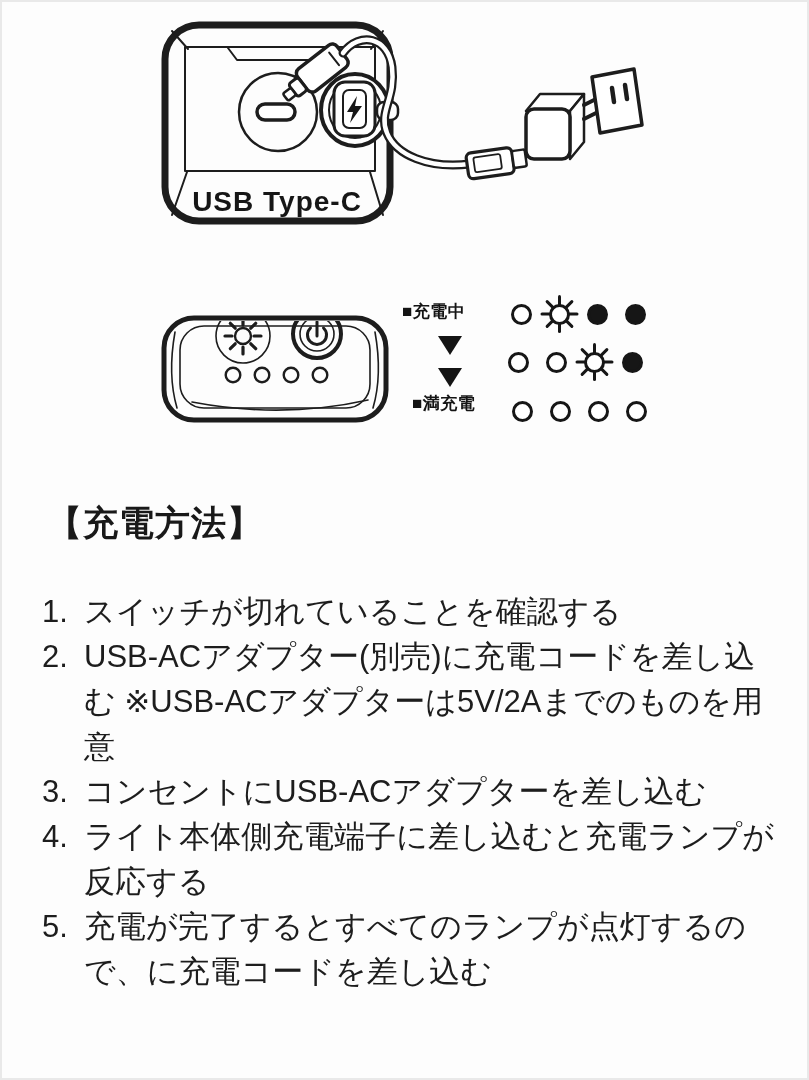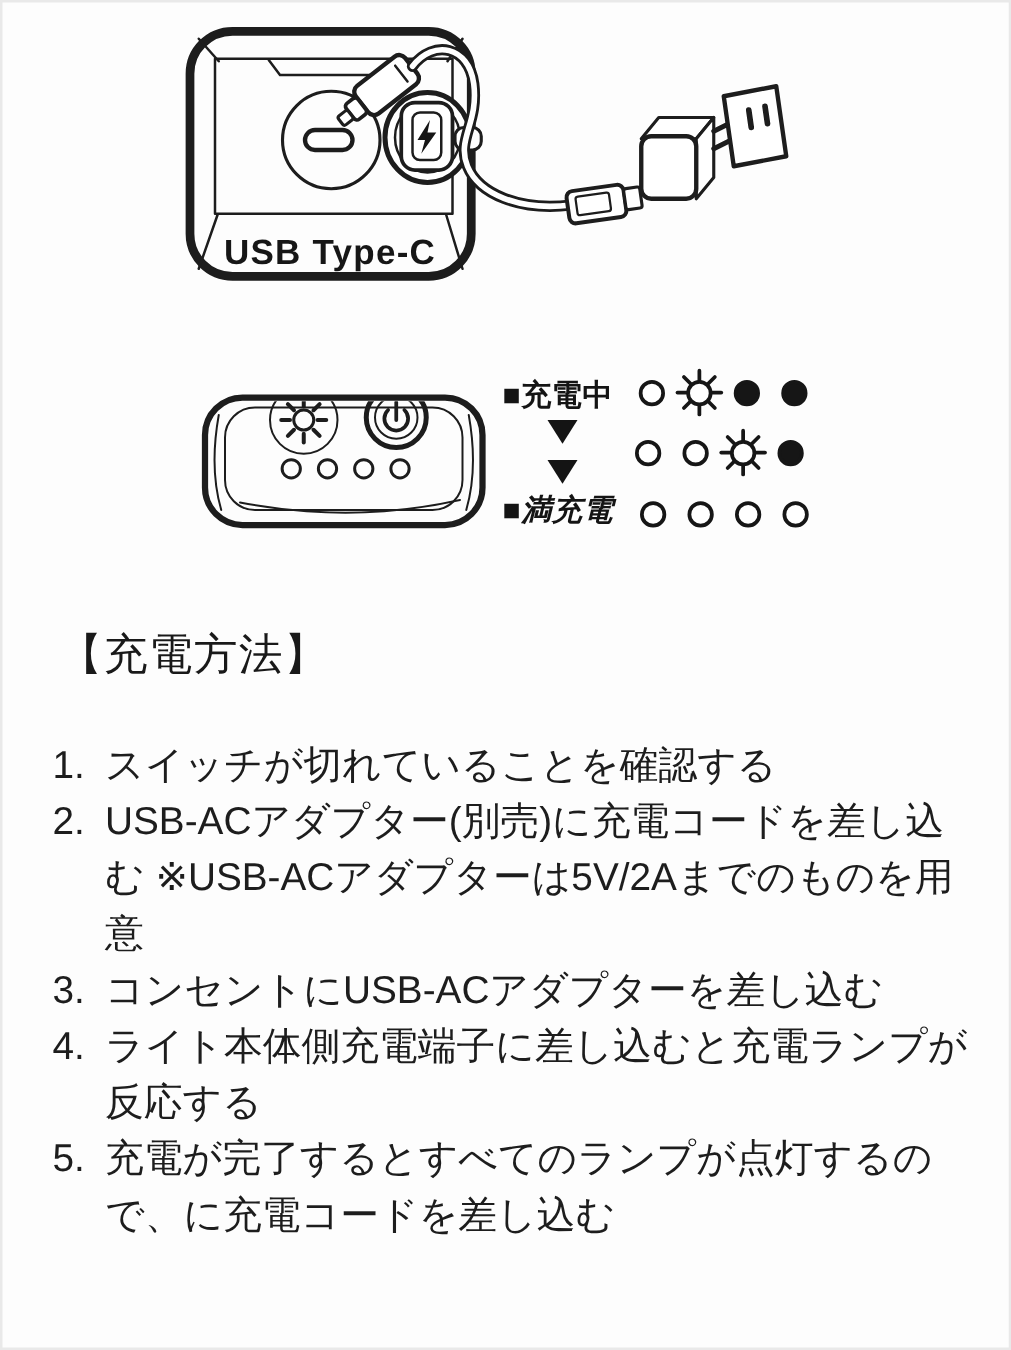--- a/index.html
+++ b/index.html
@@ -8,42 +8,42 @@
     background:#fdfdfd; overflow:hidden;
     box-shadow: inset 0 0 0 2px #e9e9e9;
     font-family:"Liberation Sans","DejaVu Sans",sans-serif;
     color:#1c1c1c;
   }
   svg { display:block; }
   .stroke { fill:none; stroke:#1d1d1d; stroke-linecap:round; stroke-linejoin:round; }
   .wfill  { fill:#ffffff; stroke:#1d1d1d; stroke-linecap:round; stroke-linejoin:round; }
 
   
-  .fig-top     { position:absolute; left:127px; top:15px;  width:545px; height:230px; }
+  .fig-top     { position:absolute; left:140px; top:15px;  width:545px; height:230px; }
   .fig-device  { position:absolute; left:158px; top:298px; width:235px; height:140px; }
   .fig-chart   { position:absolute; left:398px; top:296px; width:275px; height:145px; }
 
   .panel-label { font-family:"Liberation Sans","DejaVu Sans",sans-serif; font-weight:700;
                  font-size:28px; letter-spacing:1px; fill:#161616; }
 
   
-  .state-label { position:absolute; font-size:24px; font-weight:800; letter-spacing:0.5px; color:#141414; white-space:nowrap; }
+  .state-label { position:absolute; font-size:17px; font-weight:800; letter-spacing:0.5px; color:#141414; white-space:nowrap; }
   .lamp-row    { position:absolute; display:flex; gap:14px; }
   .lamp        { position:relative; width:24px; height:24px; flex:0 0 auto; }
   .lamp .bulb  { position:absolute; inset:1.5px; border-radius:50%; border:3px solid #161616; background:#fff; display:block; }
   .lamp-off .bulb { background:#161616; }
   .lamp .ray   { position:absolute; left:50%; top:50%; width:3px; height:38px;
                  margin:-19px 0 0 -1.5px; background:#161616; border-radius:2px; display:block; }
   .down-arrow  { position:absolute; width:0; height:0;
                  border-left:12px solid transparent; border-right:12px solid transparent;
                  border-top:19px solid #141414; }
 
   
   .instructions { position:absolute; left:42px; top:500px; width:737px; }
-  .heading { margin:0 0 0 5px; font-size:35px; font-weight:400; letter-spacing:1px; color:#191919; }
+  .heading { margin:0 0 0 5px; font-size:35px; font-weight:700; letter-spacing:1px; color:#191919; }
   .steps { list-style:none; margin:42px 0 0 0; padding:0;
            font-size:31px; line-height:45px; font-weight:500; color:#1d1d1d; }
   .steps li { display:flex; }
   .steps .num { flex:0 0 42px; }
   .steps .txt { flex:1; }
 </style>
 </head>
 <body>
 
 <div class="page">
@@ -194,21 +194,21 @@
           <i class="ray" style="transform: rotate(135deg);"></i>
           <b class="bulb"></b>
         </span>
         <span class="lamp lamp-off">
           <b class="bulb"></b>
         </span>
       </div>
 
     <div class="down-arrow" style="left:40px; top:72px;"></div>
 
-    <div class="state-label" style="left:4px; top:96px;font-style:italic;">■満充電</div>
+    <div class="state-label" style="left:14px; top:96px;">■満充電</div>
     <div class="lamp-row" style="left:112px; top:103px;">
         <span class="lamp lamp-lit">
           <b class="bulb"></b>
         </span>
         <span class="lamp lamp-lit">
           <b class="bulb"></b>
         </span>
         <span class="lamp lamp-lit">
           <b class="bulb"></b>
         </span>

